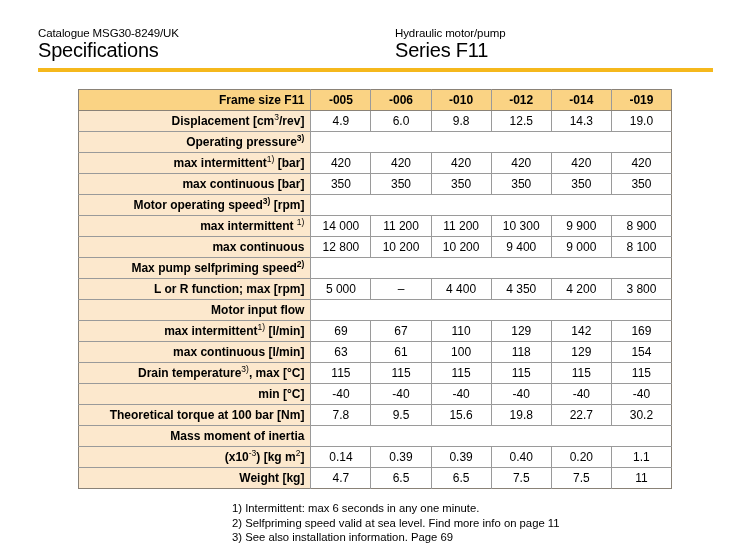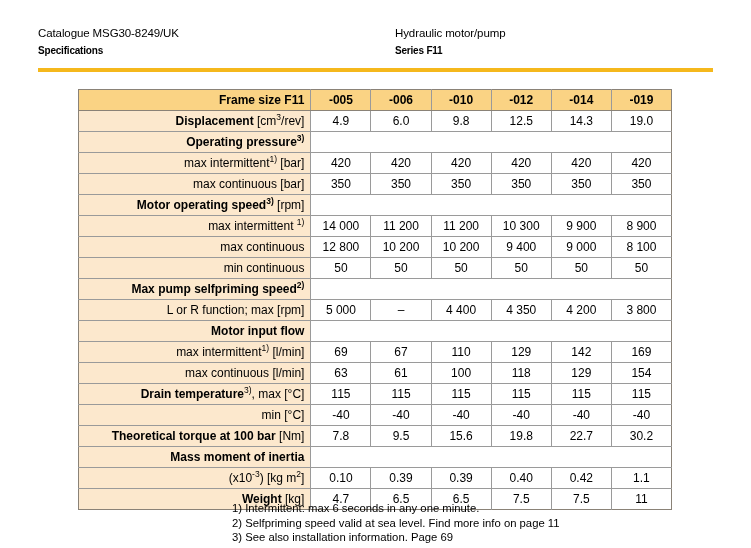--- a/index.html
+++ b/index.html
@@ -33,22 +33,22 @@
     left: 395px;
     top: 26px;
   }
   .hdr-sub {
     font-size: 11.5px;
     line-height: 15px;
     letter-spacing: -0.1px;
     white-space: nowrap;
   }
   .hdr-title {
-    font-size: 10px;
-    font-weight: bold;
+    font-size: 20px;
+    font-weight: normal;
     line-height: 19px;
     letter-spacing: -0.2px;
     white-space: nowrap;
   }
   .rule {
     position: absolute;
     left: 38px;
     top: 68px;
     width: 675px;
     height: 4px;
@@ -113,21 +113,21 @@
   tr.section td.blank {
     background: #ffffff;
     border-right: none;
   }
   
   tr.grouptop td {
     border-top: 1px solid #8a8277;
   }
 
   b.lbl-strong { font-weight: bold; }
-  span.lbl-reg { font-weight: normal; }
+  span.lbl-reg { font-weight: bold; }
   sup { font-size: 8.5px; vertical-align: super; line-height: 0; }
 
   
   .footnotes {
     position: absolute;
     left: 232px;
     top: 501px;
     width: 430px;
   }
   .footnote {
@@ -218,29 +218,20 @@
         </tr>
         <tr class="data">
           <td class="lbl"><span class="lbl-reg">max continuous</span></td>
           <td class="val">12 800</td>
           <td class="val">10 200</td>
           <td class="val">10 200</td>
           <td class="val">9 400</td>
           <td class="val">9 000</td>
           <td class="val">8 100</td>
         </tr>
-        <tr class="data">
-          <td class="lbl"><span class="lbl-reg">min continuous</span></td>
-          <td class="val">50</td>
-          <td class="val">50</td>
-          <td class="val">50</td>
-          <td class="val">50</td>
-          <td class="val">50</td>
-          <td class="val">50</td>
-        </tr>
         <tr class="section grouptop">
           <td class="lbl"><b class="lbl-strong">Max pump selfpriming speed</b><sup>2)</sup></td>
           <td class="blank" colspan="6">&nbsp;</td>
         </tr>
         <tr class="data">
           <td class="lbl"><span class="lbl-reg">L or R function; max  [rpm]</span></td>
           <td class="val">5 000</td>
           <td class="val">–</td>
           <td class="val">4 400</td>
           <td class="val">4 350</td>
@@ -295,25 +286,25 @@
           <td class="val">19.8</td>
           <td class="val">22.7</td>
           <td class="val">30.2</td>
         </tr>
         <tr class="section grouptop">
           <td class="lbl"><b class="lbl-strong">Mass moment of inertia</b></td>
           <td class="blank" colspan="6">&nbsp;</td>
         </tr>
         <tr class="data">
           <td class="lbl"><span class="lbl-reg">(x10</span><sup>-3</sup><span class="lbl-reg">)  [kg m</span><sup>2</sup><span class="lbl-reg">]</span></td>
-          <td class="val">0.10</td>
+          <td class="val">0.14</td>
           <td class="val">0.39</td>
           <td class="val">0.39</td>
           <td class="val">0.40</td>
-          <td class="val">0.42</td>
+          <td class="val">0.20</td>
           <td class="val">1.1</td>
         </tr>
         <tr class="data">
           <td class="lbl"><b class="lbl-strong">Weight</b><span class="lbl-reg"> [kg]</span></td>
           <td class="val">4.7</td>
           <td class="val">6.5</td>
           <td class="val">6.5</td>
           <td class="val">7.5</td>
           <td class="val">7.5</td>
           <td class="val">11</td>

